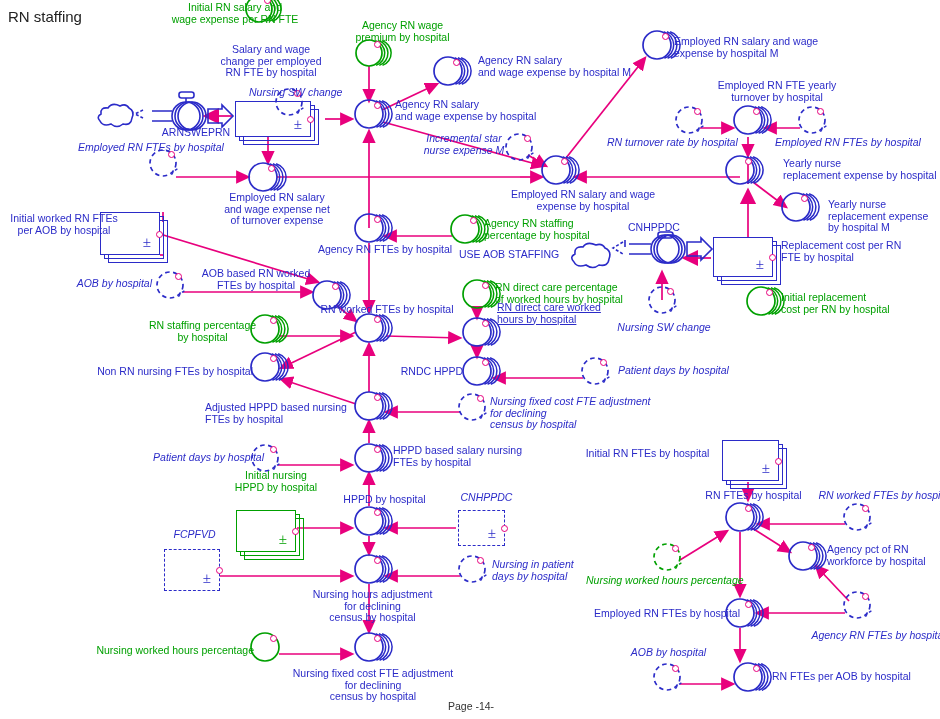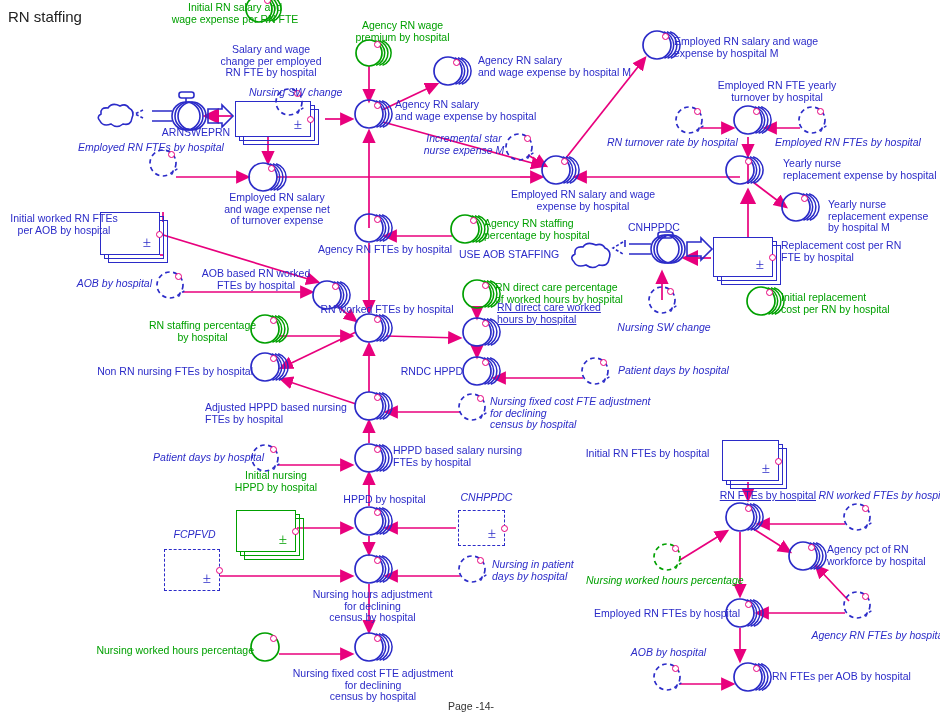--- a/index.html
+++ b/index.html
@@ -616,21 +616,21 @@
       <div class="lbl" style="left: 290px; top: 589px; width: 165px; text-align: center;">Nursing hours adjustment
 for declining
 census by hospital</div>
       <div class="lbl ital" style="left: 492px; top: 559px; width: 120px; text-align: left;">Nursing in patient
 days by hospital</div>
       <div class="lbl green" style="left: 74px; top: 645px; width: 180px; text-align: right;">Nursing worked hours percentage</div>
       <div class="lbl" style="left: 288px; top: 668px; width: 170px; text-align: center;">Nursing fixed cost FTE adjustment
 for declining
 census by hospital</div>
       <div class="lbl" style="left: 580px; top: 448px; width: 135px; text-align: center;">Initial RN FTEs by hospital</div>
-      <div class="lbl" style="left: 691px; top: 490px; width: 125px; text-align: right; text-decoration: underline;">RN FTEs by hospital</div>
+      <div class="lbl" style="left: 691px; top: 490px; width: 125px; text-align: center;">RN FTEs by hospital</div>
       <div class="lbl ital" style="left: 800px; top: 490px; width: 170px; text-align: center;">RN worked FTEs by hospital</div>
       <div class="lbl green ital" style="left: 586px; top: 575px; width: 180px; text-align: left;">Nursing worked hours percentage</div>
       <div class="lbl" style="left: 827px; top: 544px; width: 160px; text-align: left;">Agency pct of RN
 workforce by hospital</div>
       <div class="lbl" style="left: 580px; top: 608px; width: 160px; text-align: right;">Employed RN FTEs by hospital</div>
       <div class="lbl ital" style="left: 796px; top: 630px; width: 165px; text-align: center;">Agency RN FTEs by hospital</div>
       <div class="lbl ital" style="left: 601px; top: 647px; width: 135px; text-align: center;">AOB by hospital</div>
       <div class="lbl" style="left: 772px; top: 671px; width: 180px; text-align: left;">RN FTEs per AOB by hospital</div>
     </div>
 

